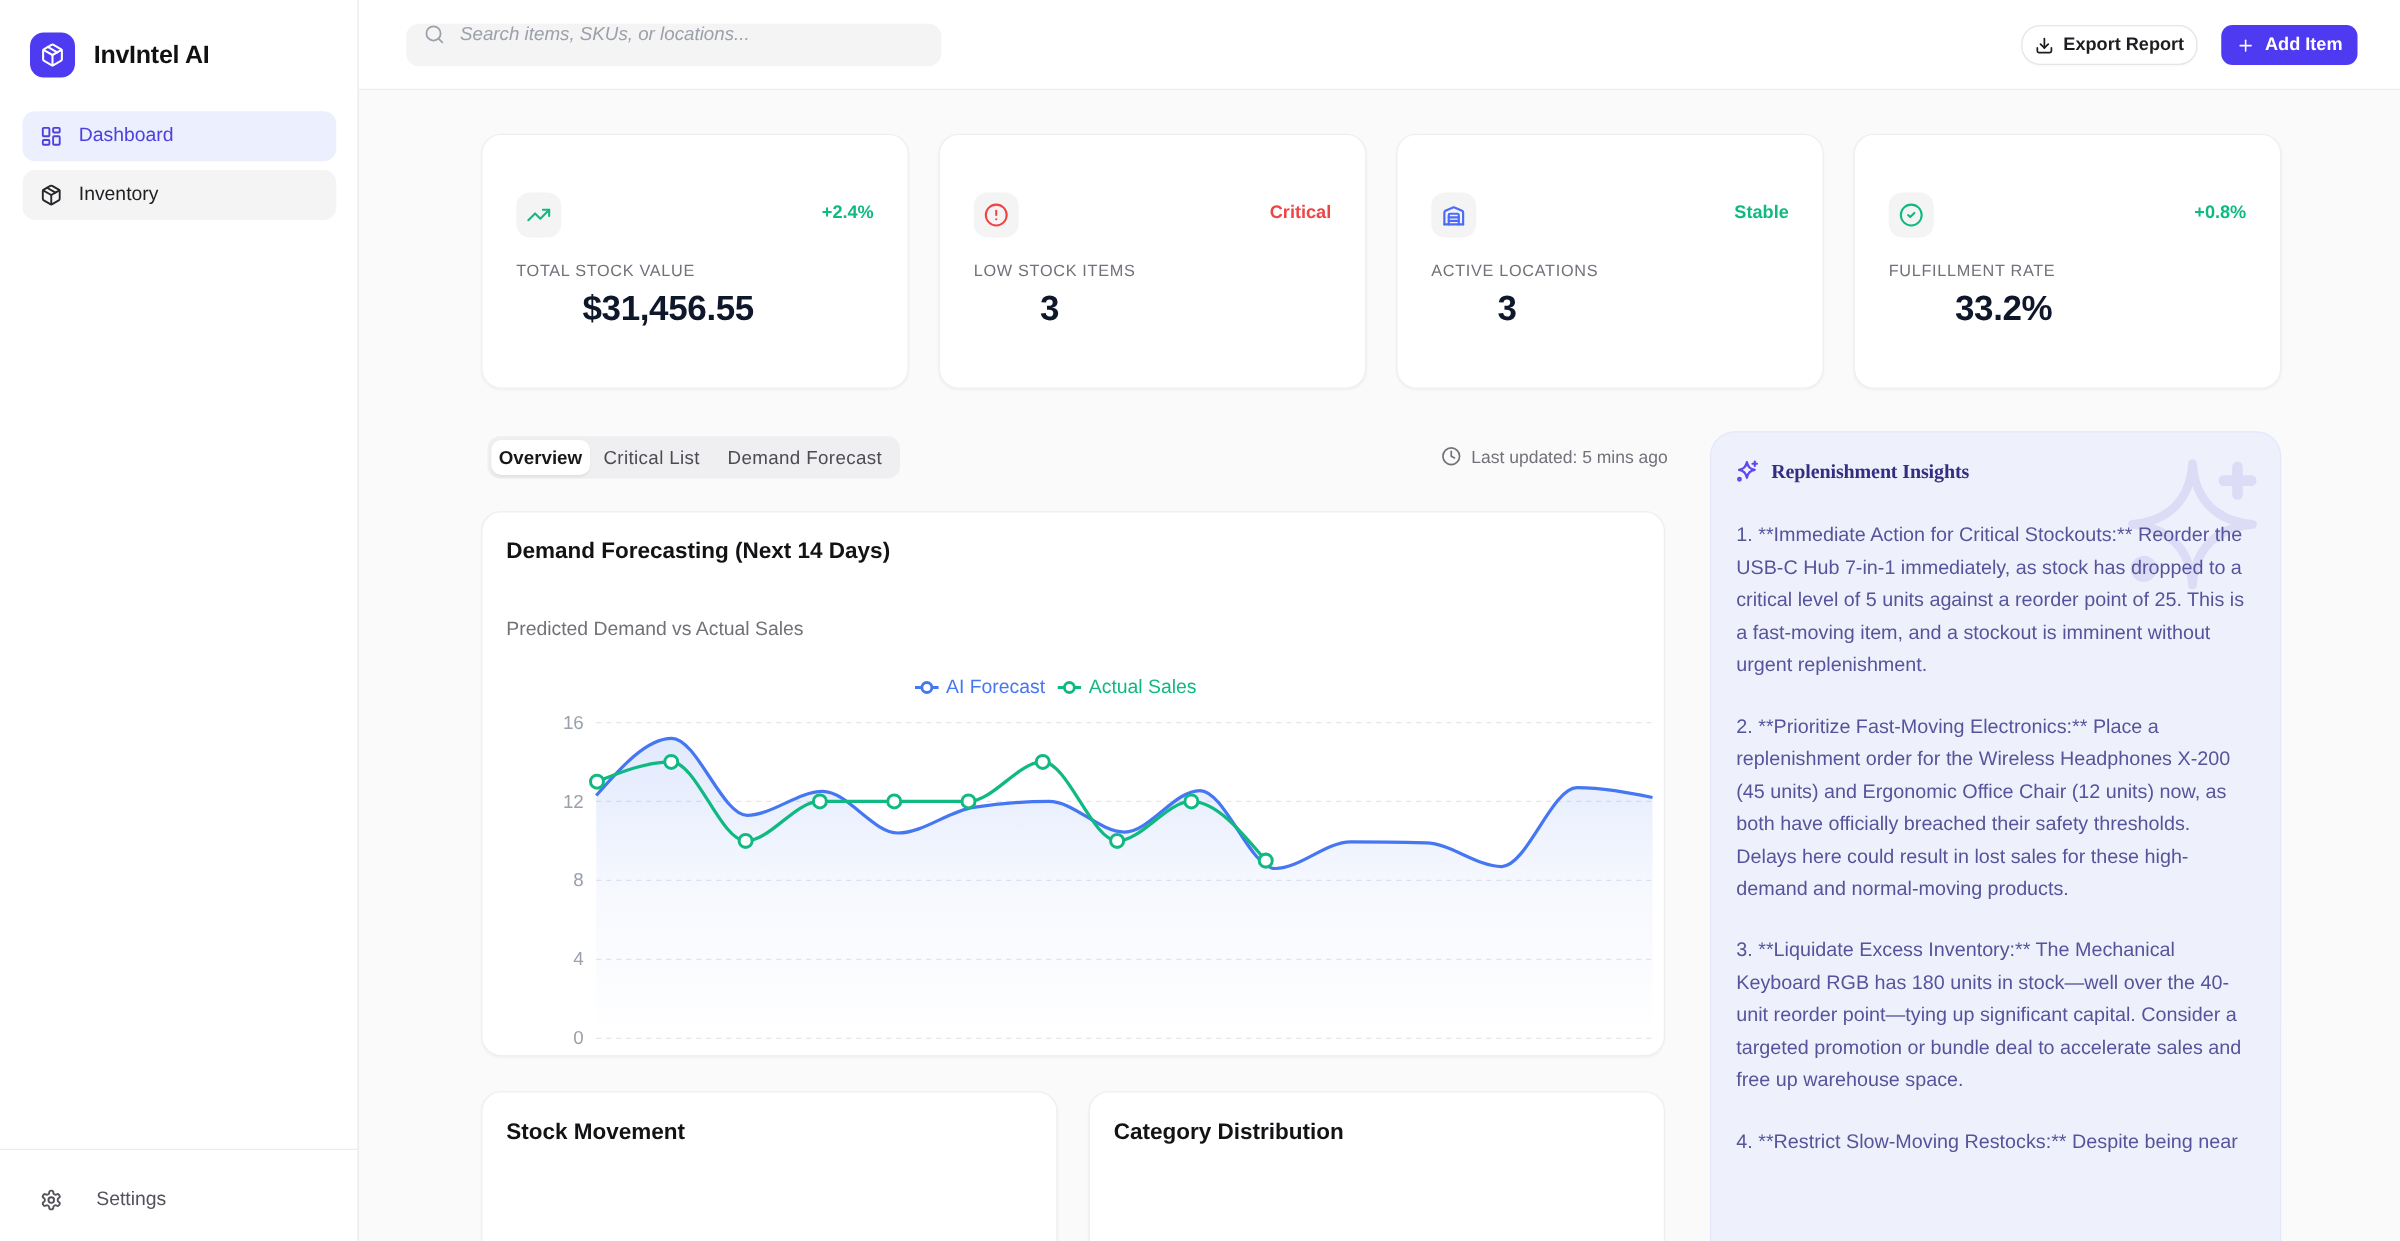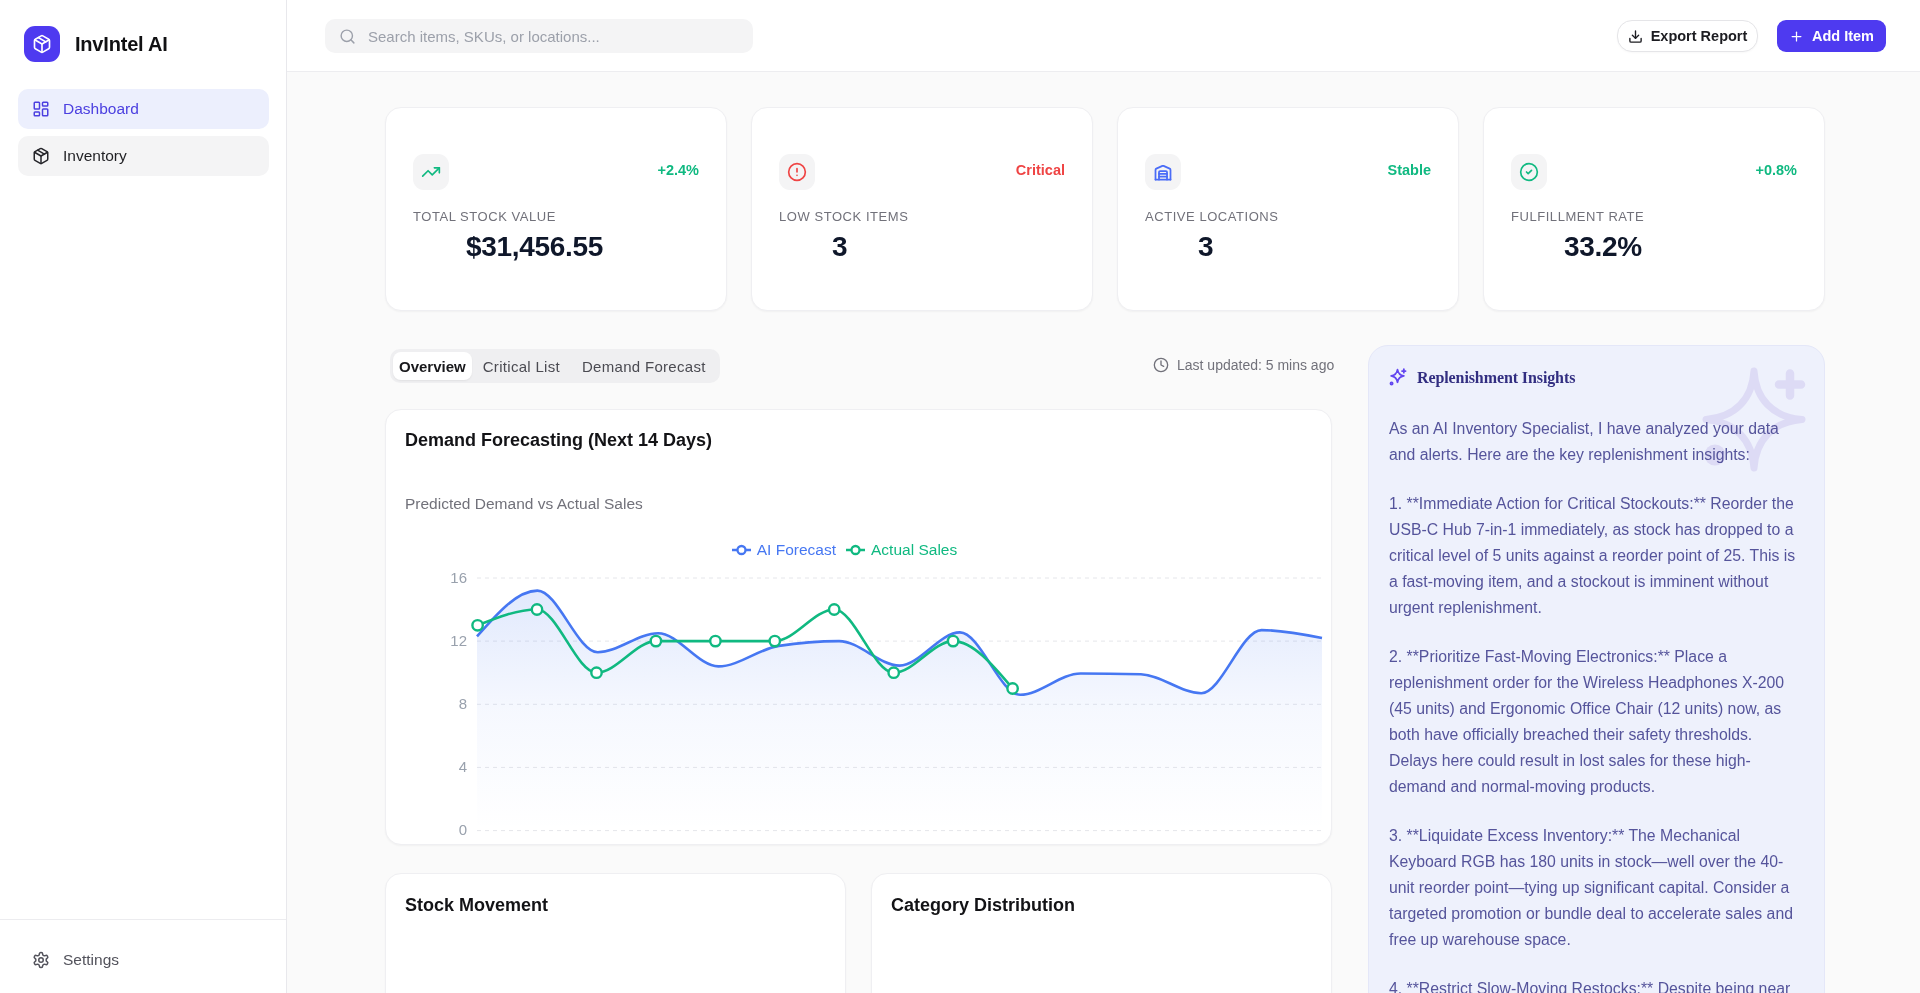--- a/index.html
+++ b/index.html
@@ -10,25 +10,25 @@
 .sidebar { position:absolute; left:0; top:0; width:287px; height:993px; background:#fff; border-right:1px solid #e8e8ec; }
 .logo-chip { position:absolute; left:24px; top:26px; width:36px; height:36px; border-radius:11px; background:#4e3af0; display:flex; align-items:center; justify-content:center; }
 .logo-title { position:absolute; left:75px; top:33px; font-size:20px; font-weight:bold; color:#111113; letter-spacing:-0.2px; }
 .nav-item { position:absolute; left:18px; width:251px; height:40px; border-radius:10px; display:flex; align-items:center; font-size:15.5px; color:#55555e; }
 .nav-item svg { margin-left:14px; }
 .nav-item span { margin-left:13px; }
 .nav-active { background:#eceffd; color:#4c40e0; font-weight:500; }
 .nav-hover { background:#f4f4f5; color:#1f1f23; }
 .side-divider { position:absolute; left:0; right:0; top:919px; border-top:1px solid #ececef; }
 .settings-row { position:absolute; left:32px; top:951px; display:flex; align-items:center; color:#52525b; font-size:15.5px; }
-.settings-row span { margin-left:13px; }
+.settings-row span { margin-left:27px; }
 
 
 .header { position:absolute; left:287px; top:0; right:0; height:72px; background:#fff; border-bottom:1px solid #ededf0; }
-.search { position:absolute; left:38px; top:19px; width:428px; height:34px; background:#f4f4f5; border-radius:10px; display:flex; align-items:center; }
+.search { position:absolute; left:38px; top:19px; width:428px; height:34px; background:#f4f4f5; border-radius:10px; display:flex; align-items:flex-start;font-style:italic; }
 .search svg { margin-left:14px; }
 .search span { margin-left:12px; font-size:15px; color:#9ca0aa; }
 .btn-export { position:absolute; left:1330px; top:20px; width:141px; height:32px; background:#fff; border:1px solid #e5e5e8; border-radius:15px; display:flex; align-items:center; justify-content:center; font-size:14.5px; font-weight:bold; color:#1c1c21; box-shadow:0 1px 2px rgba(0,0,0,0.03); }
 .btn-export svg { margin-right:8px; }
 .btn-add { position:absolute; left:1490px; top:20px; width:109px; height:32px; background:#4e3af0; border-radius:9px; display:flex; align-items:center; justify-content:center; font-size:14.5px; font-weight:bold; color:#fff; }
 .btn-add svg { margin-right:8px; }
 
 
 .stat { position:absolute; top:107px; width:342px; height:204px; background:#fff; border:1px solid #efeff2; border-radius:16px; box-shadow:0 1px 2px rgba(0,0,0,0.04); }
 .stat .chip { position:absolute; left:27px; top:46px; width:36px; height:36px; border-radius:11px; background:#f4f4f5; display:flex; align-items:center; justify-content:center; }
@@ -270,19 +270,18 @@
   <div class="ins-head">
     <svg width="19" height="19" viewBox="0 0 24 24" fill="none" stroke="#6246f0" stroke-width="2.2" stroke-linecap="round" stroke-linejoin="round">
       <path d="M12 2c.8 4.8 3.2 7.2 8 8-4.8.8-7.2 3.2-8 8-.8-4.8-3.2-7.2-8-8 4.8-.8 7.2-3.2 8-8Z"></path>
       <path d="M20 1.5v4.5"></path>
         <path d="M22.2 3.8h-4.5"></path>
       <circle cx="4.5" cy="19.5" r="1.4"></circle>
     </svg>
     <b>Replenishment Insights</b>
   </div>
   <div class="ins-body">
-    <p>As an AI Inventory Specialist, I have analyzed your data<br>and alerts. Here are the key replenishment insights:</p>
     <p>1. **Immediate Action for Critical Stockouts:** Reorder the<br>USB-C Hub 7-in-1 immediately, as stock has dropped to a<br>critical level of 5 units against a reorder point of 25. This is<br>a fast-moving item, and a stockout is imminent without<br>urgent replenishment.</p>
     <p>2. **Prioritize Fast-Moving Electronics:** Place a<br>replenishment order for the Wireless Headphones X-200<br>(45 units) and Ergonomic Office Chair (12 units) now, as<br>both have officially breached their safety thresholds.<br>Delays here could result in lost sales for these high-<br>demand and normal-moving products.</p>
     <p>3. **Liquidate Excess Inventory:** The Mechanical<br>Keyboard RGB has 180 units in stock—well over the 40-<br>unit reorder point—tying up significant capital. Consider a<br>targeted promotion or bundle deal to accelerate sales and<br>free up warehouse space.</p>
     <p>4. **Restrict Slow-Moving Restocks:** Despite being near</p>
   </div>
 </div>
 
 </body></html>

